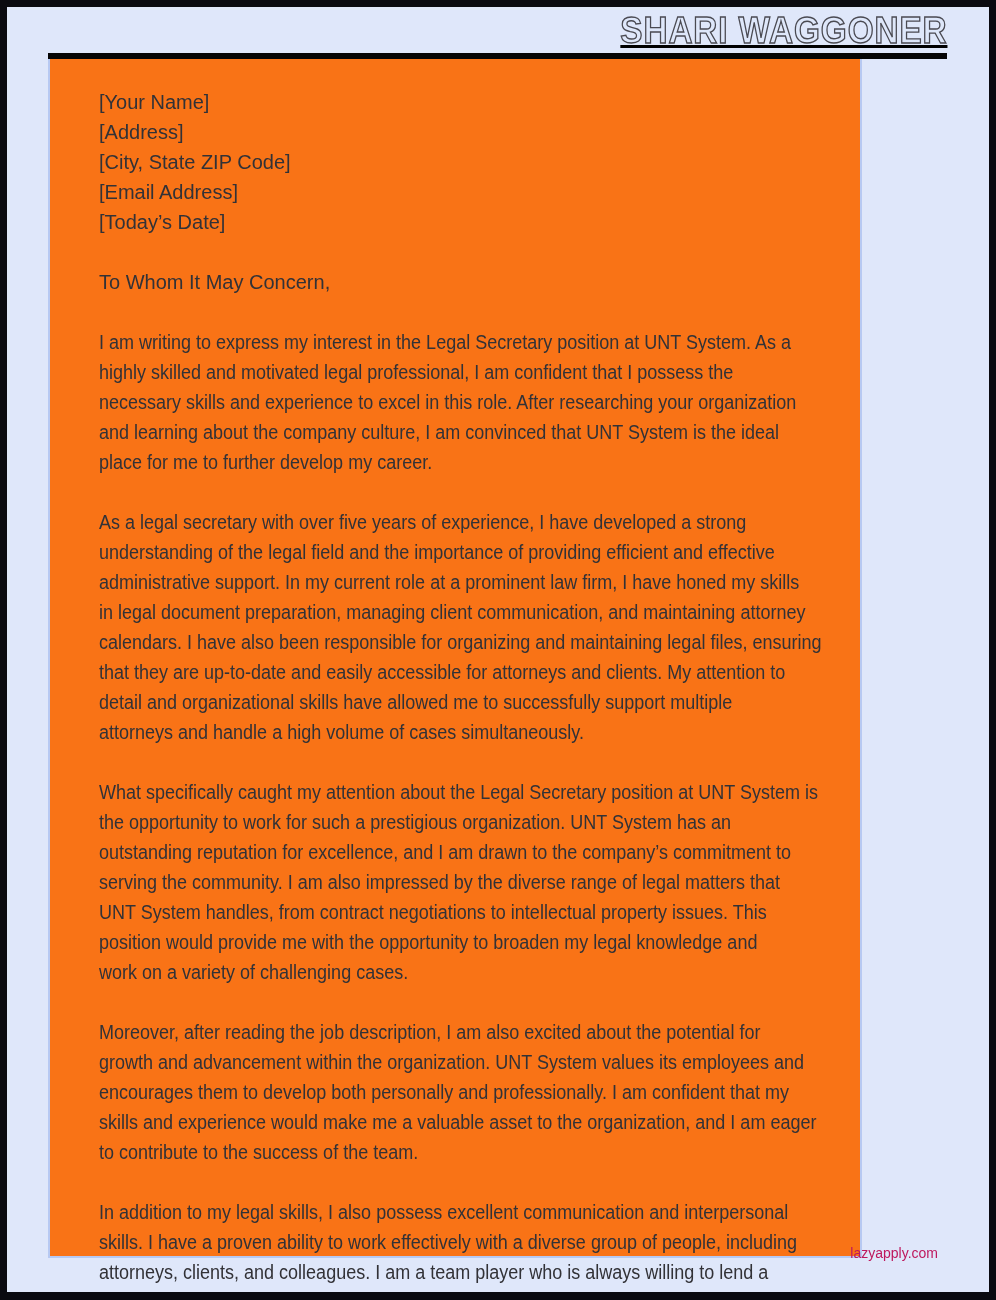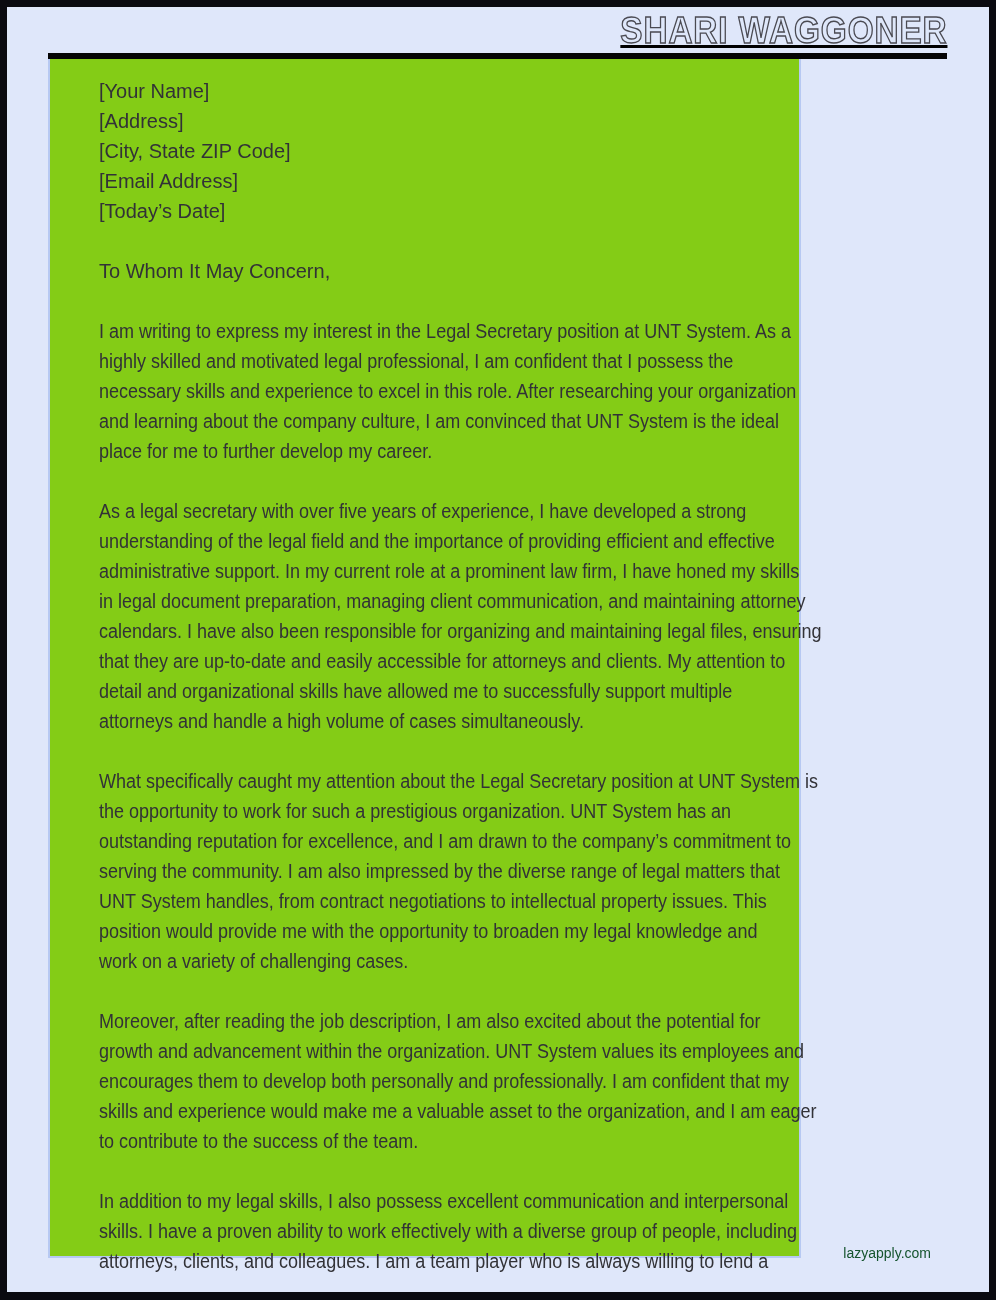--- a/index.html
+++ b/index.html
@@ -54,27 +54,27 @@
     left: 48px;
     width: 899px;
     height: 6px;
     background: #050505;
     z-index: 2;
   }
   .doc {
     position: absolute;
     top: 59px;
     left: 48px;
-    width: 753px;
+    width: 814px;
     height: 1199px;
     box-sizing: border-box;
-    background: #84cc16;
+    background: #f97316;
     border: 2px solid #b7c9f2;
     border-top: none;
-    padding: 17px 0 0 49px;
+    padding: 28px 0 0 49px;
     z-index: 1;
   }
   .letter-text {
     font-size: 20px;
     line-height: 30px;
     color: #323237;
     white-space: pre-line;
   }
   .contact-block {
     margin: 0;
@@ -86,24 +86,24 @@
     width: 1120px;
     transform: scaleX(0.9);
     transform-origin: 0 0;
   }
   .paragraph {
     margin: 30px 0 0 0;
   }
   .watermark {
     position: absolute;
     top: 1245px;
-    right: 65px;
+    right: 58px;
     font-size: 14px;
     line-height: 16px;
-    color: #14532d;
+    color: #be185d;
     z-index: 3;
   }
 </style>
 </head>
 <body>
 
 <div class="page">
 
   <div class="letterhead">
     <div class="author-name">SHARI WAGGONER</div>

